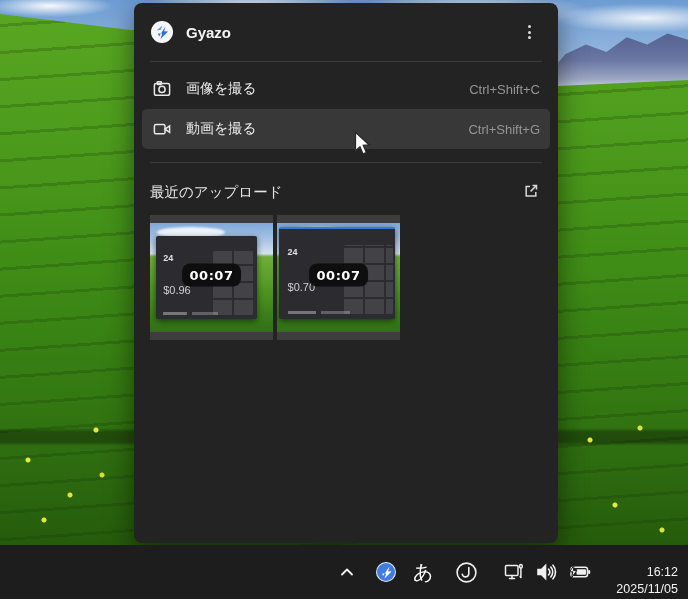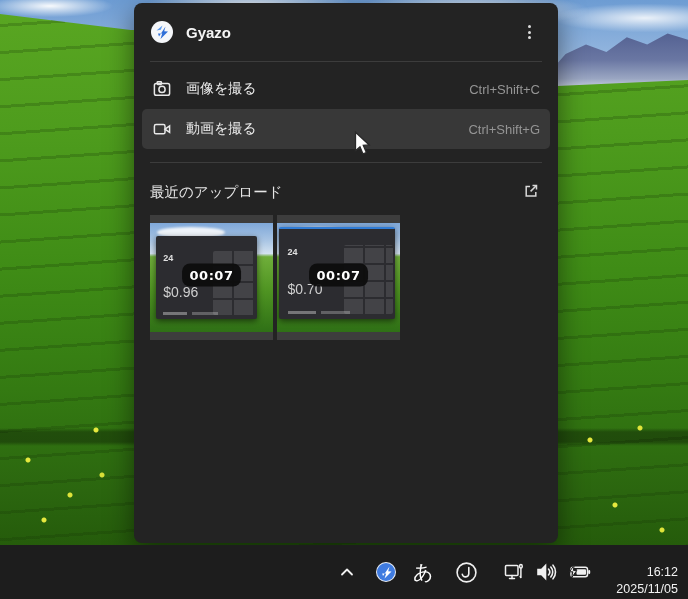--- a/index.html
+++ b/index.html
@@ -70,21 +70,21 @@
     background:rgba(255,255,255,.85); filter:blur(1px); }
   .miniwin { position:absolute; background:#2c2c30; border-radius:2px; box-shadow:0 2px 6px rgba(0,0,0,.55); }
   .thumb:nth-child(1) .miniwin { left:5%; top:12%; width:82%; height:76%; }
   .thumb:nth-child(2) .miniwin { left:2%; top:4%; width:94%; height:84%; border-top:2px solid #2f7cd6; }
   .keypad { position:absolute; right:2%; top:18%; width:42%; bottom:5%;
     background-image:
       repeating-linear-gradient(0deg, rgba(0,0,0,0) 0 15px, #2c2c30 15px 17px),
       repeating-linear-gradient(90deg, rgba(0,0,0,0) 0 19px, #2c2c30 19px 21px),
       linear-gradient(#434347,#434347); border-radius:2px; }
   .mini-val-top { position:absolute; left:7%; top:20%; font-size:9px; color:#e0e0e0; font-weight:700; }
-  .mini-val-bottom { position:absolute; left:7%; top:58%; font-size:14px; color:#cfcfcf; }
+  .mini-val-bottom { position:absolute; left:7%; top:58%; font-size:11px; color:#cfcfcf; }
   .mini-caption { position:absolute; left:7%; bottom:5%; width:60%; height:3px;
     background:linear-gradient(90deg, rgba(255,255,255,.35) 0 40%, rgba(0,0,0,0) 40% 48%, rgba(255,255,255,.25) 48% 90%, rgba(0,0,0,0) 90%); }
   .timer-badge { position:absolute; left:50%; top:48%; transform:translate(-50%,-50%);
     background:rgba(12,12,12,.93); color:#fff; font-weight:700; font-size:13px;
     letter-spacing:.5px; padding:4px 8px; border-radius:8px;
     font-family:"DejaVu Sans",sans-serif; }
 
   
   .cursor { position:absolute; left:353px; top:131px; pointer-events:none; }
 

